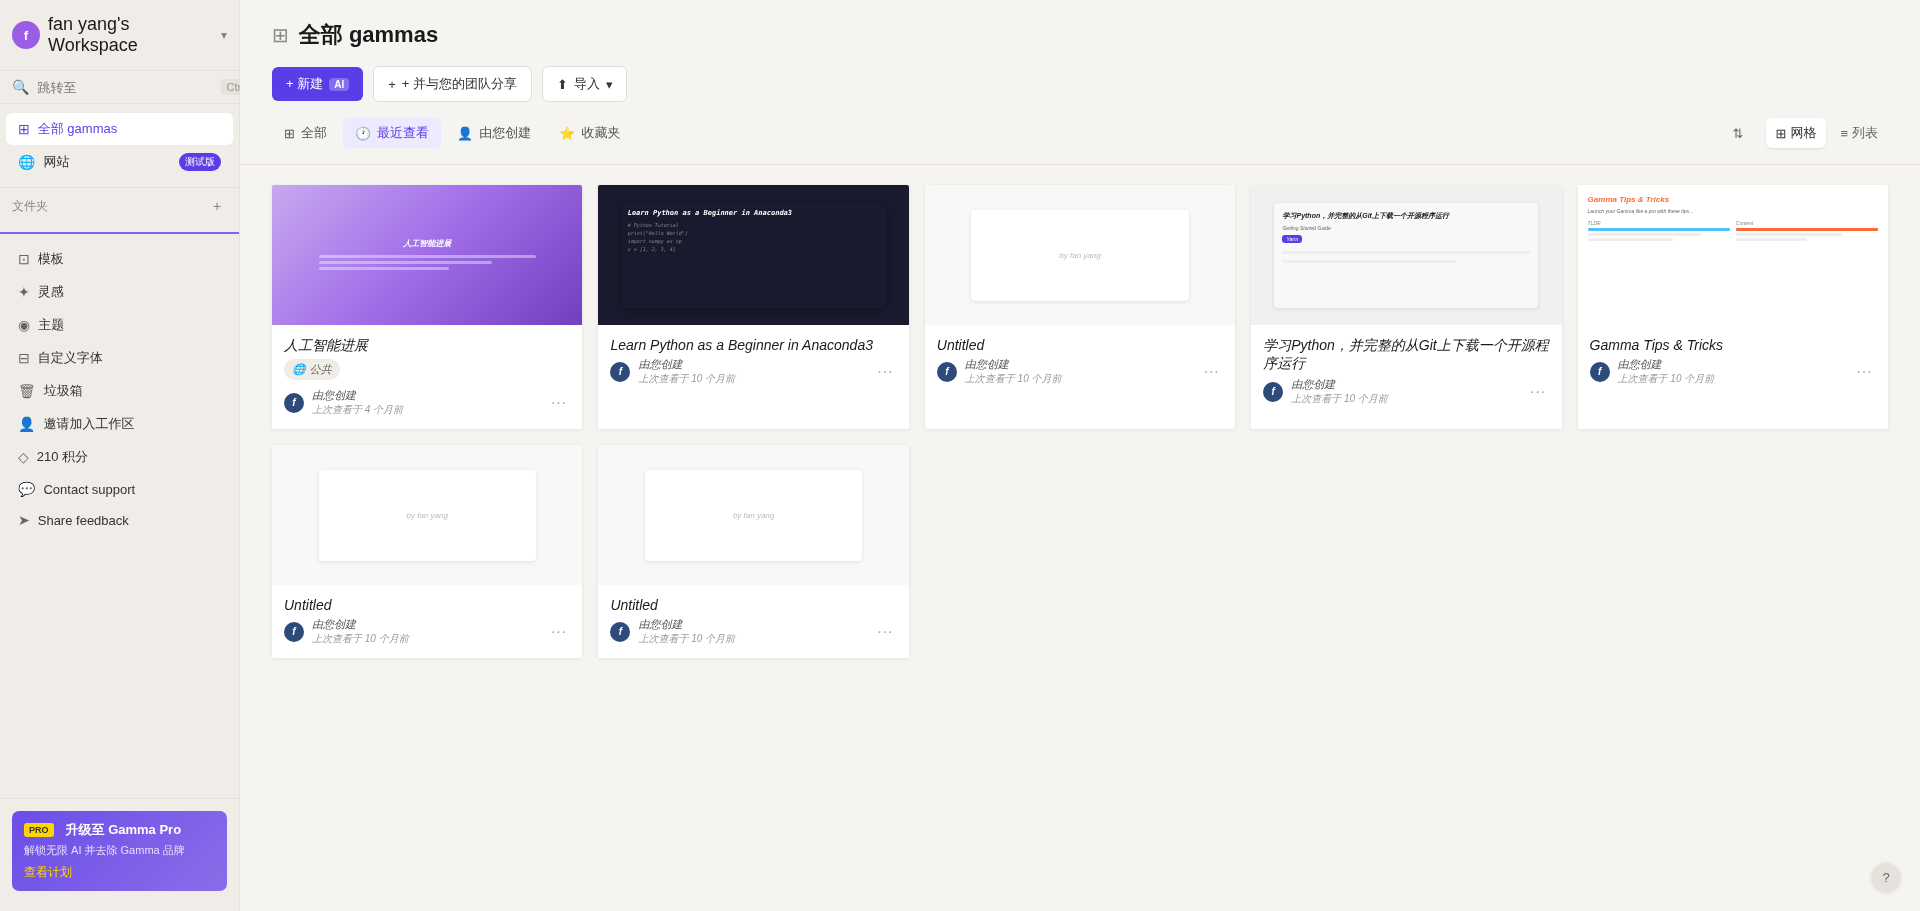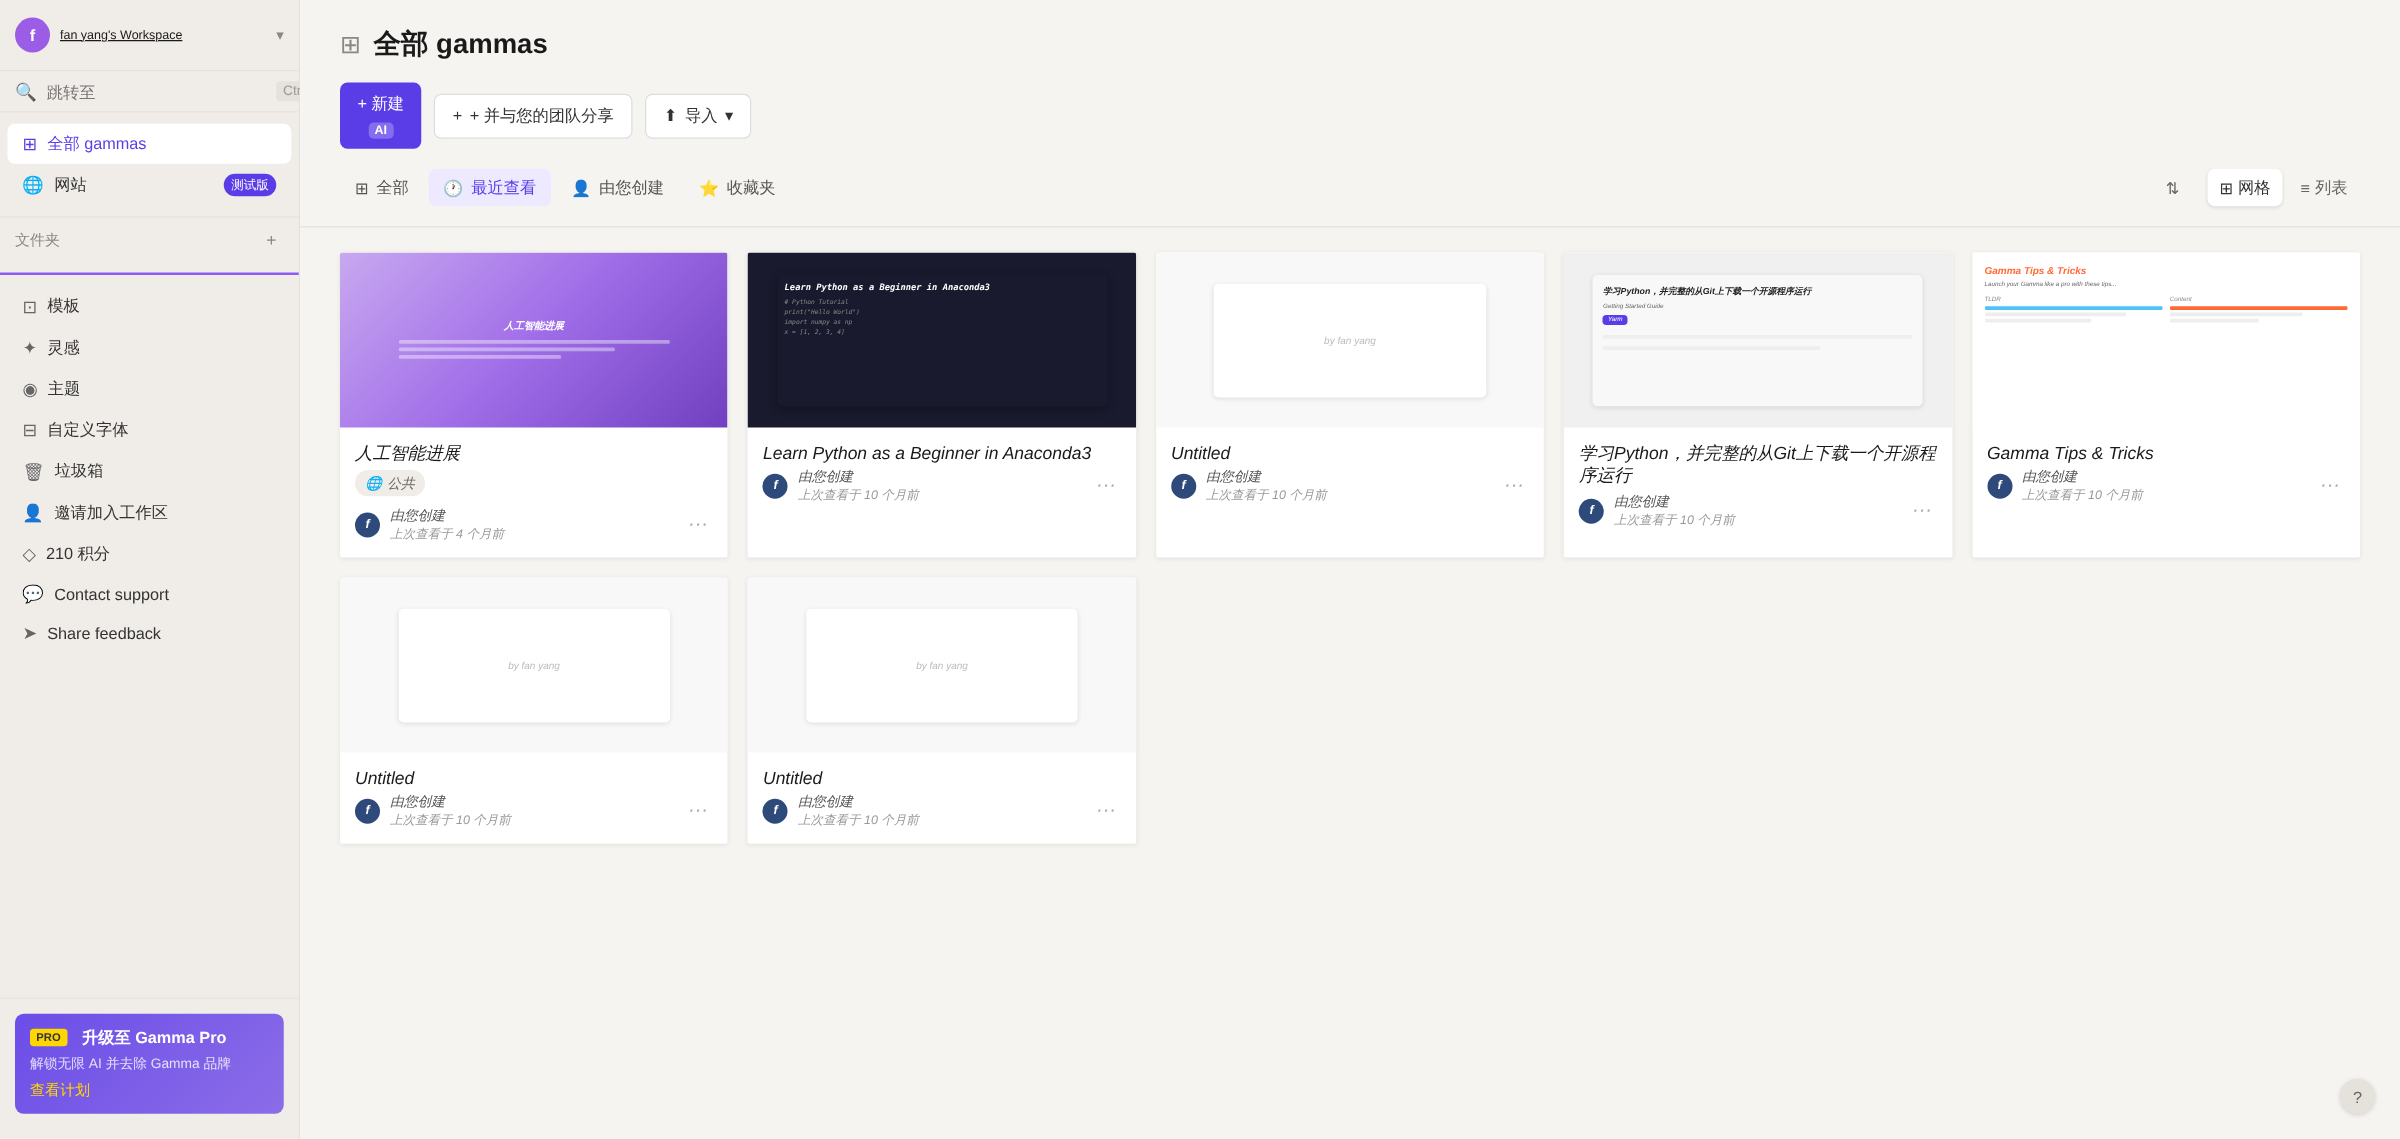--- a/index.html
+++ b/index.html
@@ -34,25 +34,24 @@
       display: flex;
       align-items: center;
       justify-content: center;
       color: white;
       font-size: 13px;
       font-weight: 600;
       flex-shrink: 0;
     }
 
     .workspace-name {
-      font-size: 10px;
+      font-size: 18px;
       font-weight: 500;
       color: #1a1a1a;
       flex: 1;
-      text-decoration: underline;
     }
 
     .chevron-icon {
       color: #888;
       font-size: 12px;
     }
 
     .sidebar-search {
       display: flex;
       align-items: center;
@@ -241,21 +240,20 @@
       align-items: center;
       gap: 6px;
       background: #5b3de8;
       color: white;
       border: none;
       border-radius: 6px;
       padding: 8px 14px;
       font-size: 13px;
       font-weight: 500;
       cursor: pointer;
-      flex-direction: column;
     }
 
     .ai-badge {
       background: rgba(255,255,255,0.25);
       font-size: 10px;
       padding: 1px 5px;
       border-radius: 4px;
       font-weight: 700;
     }
 

